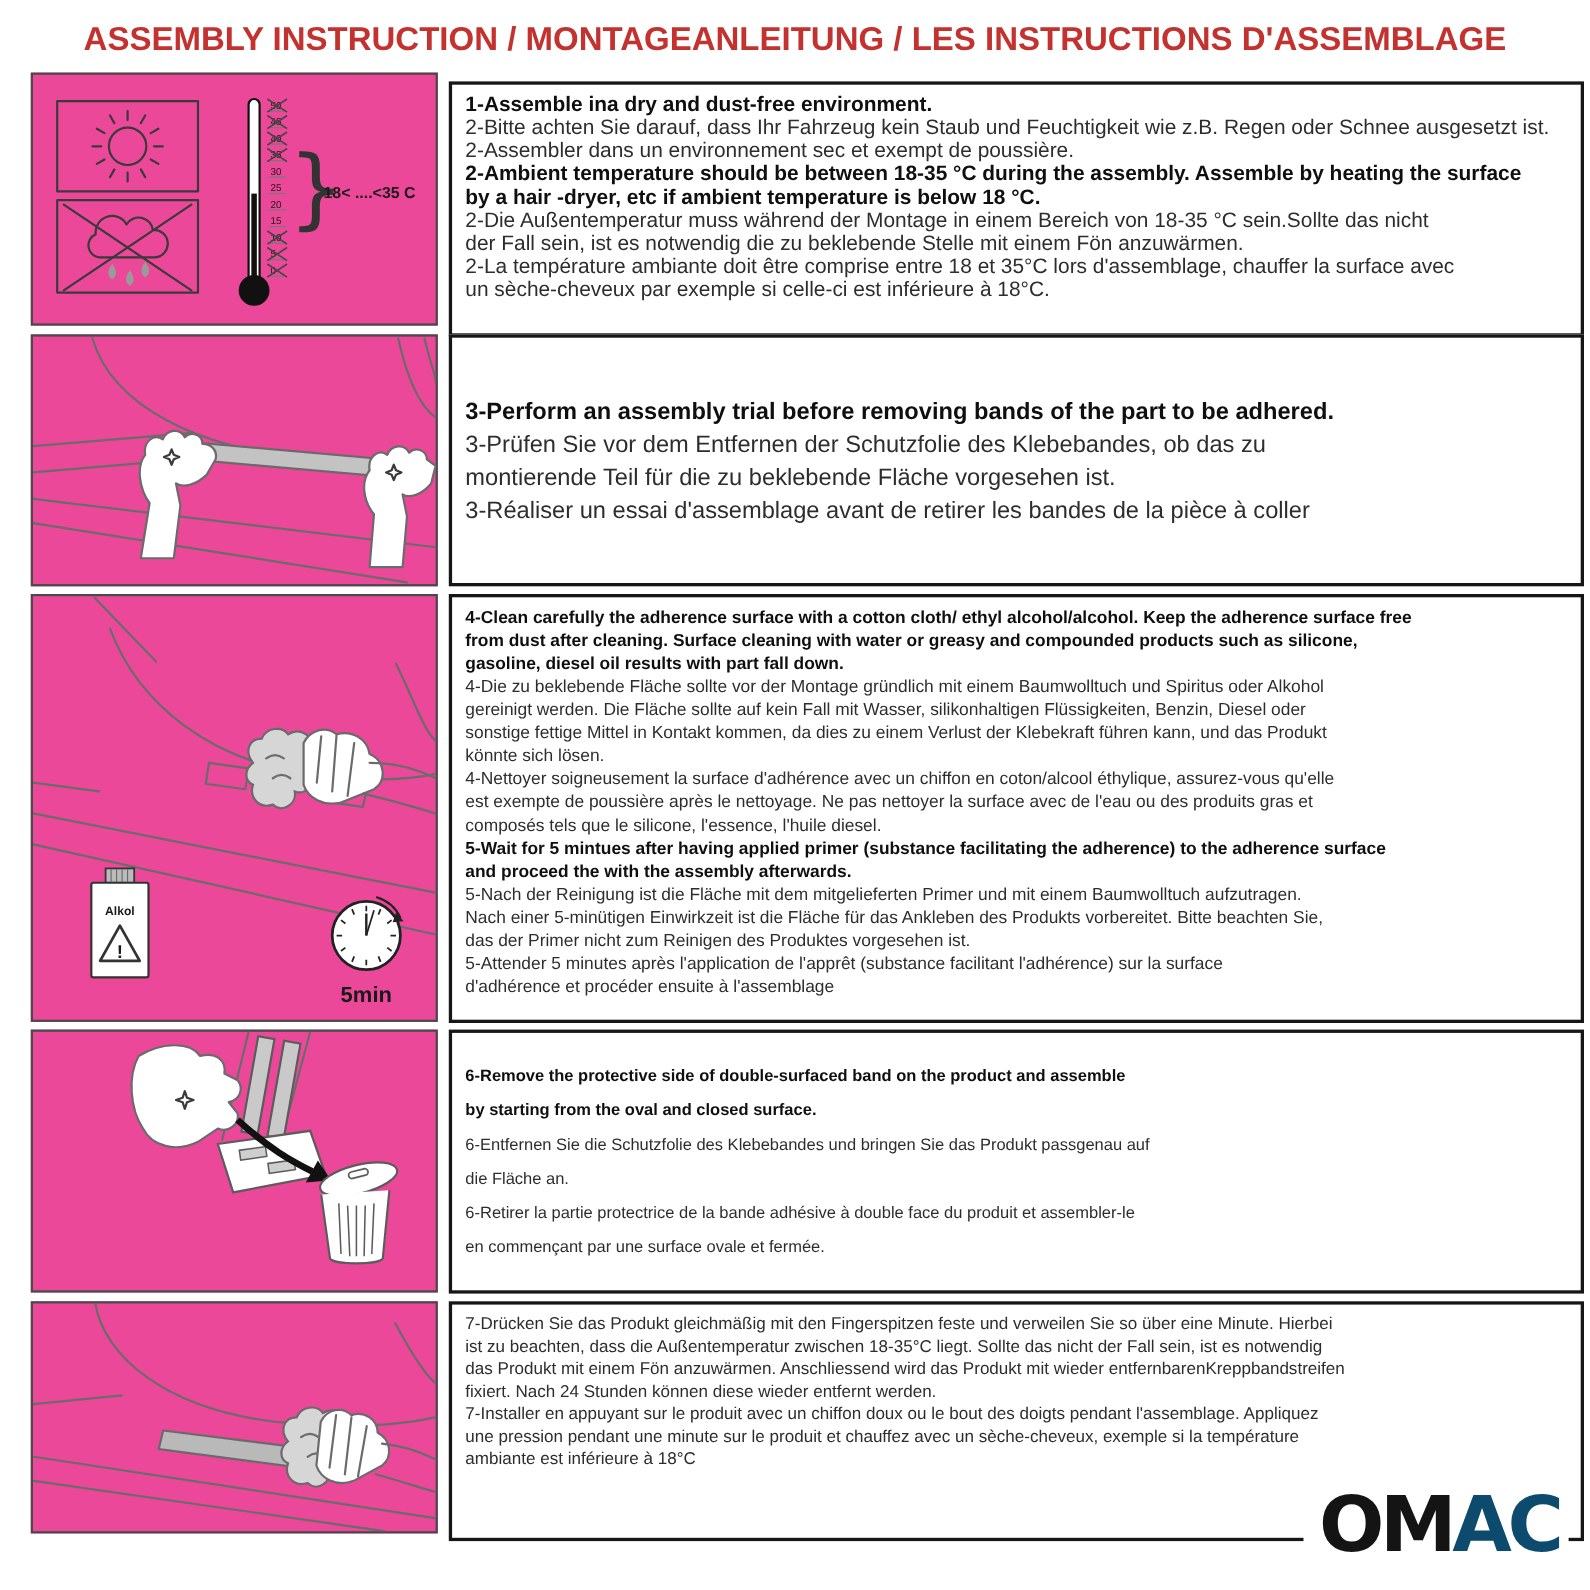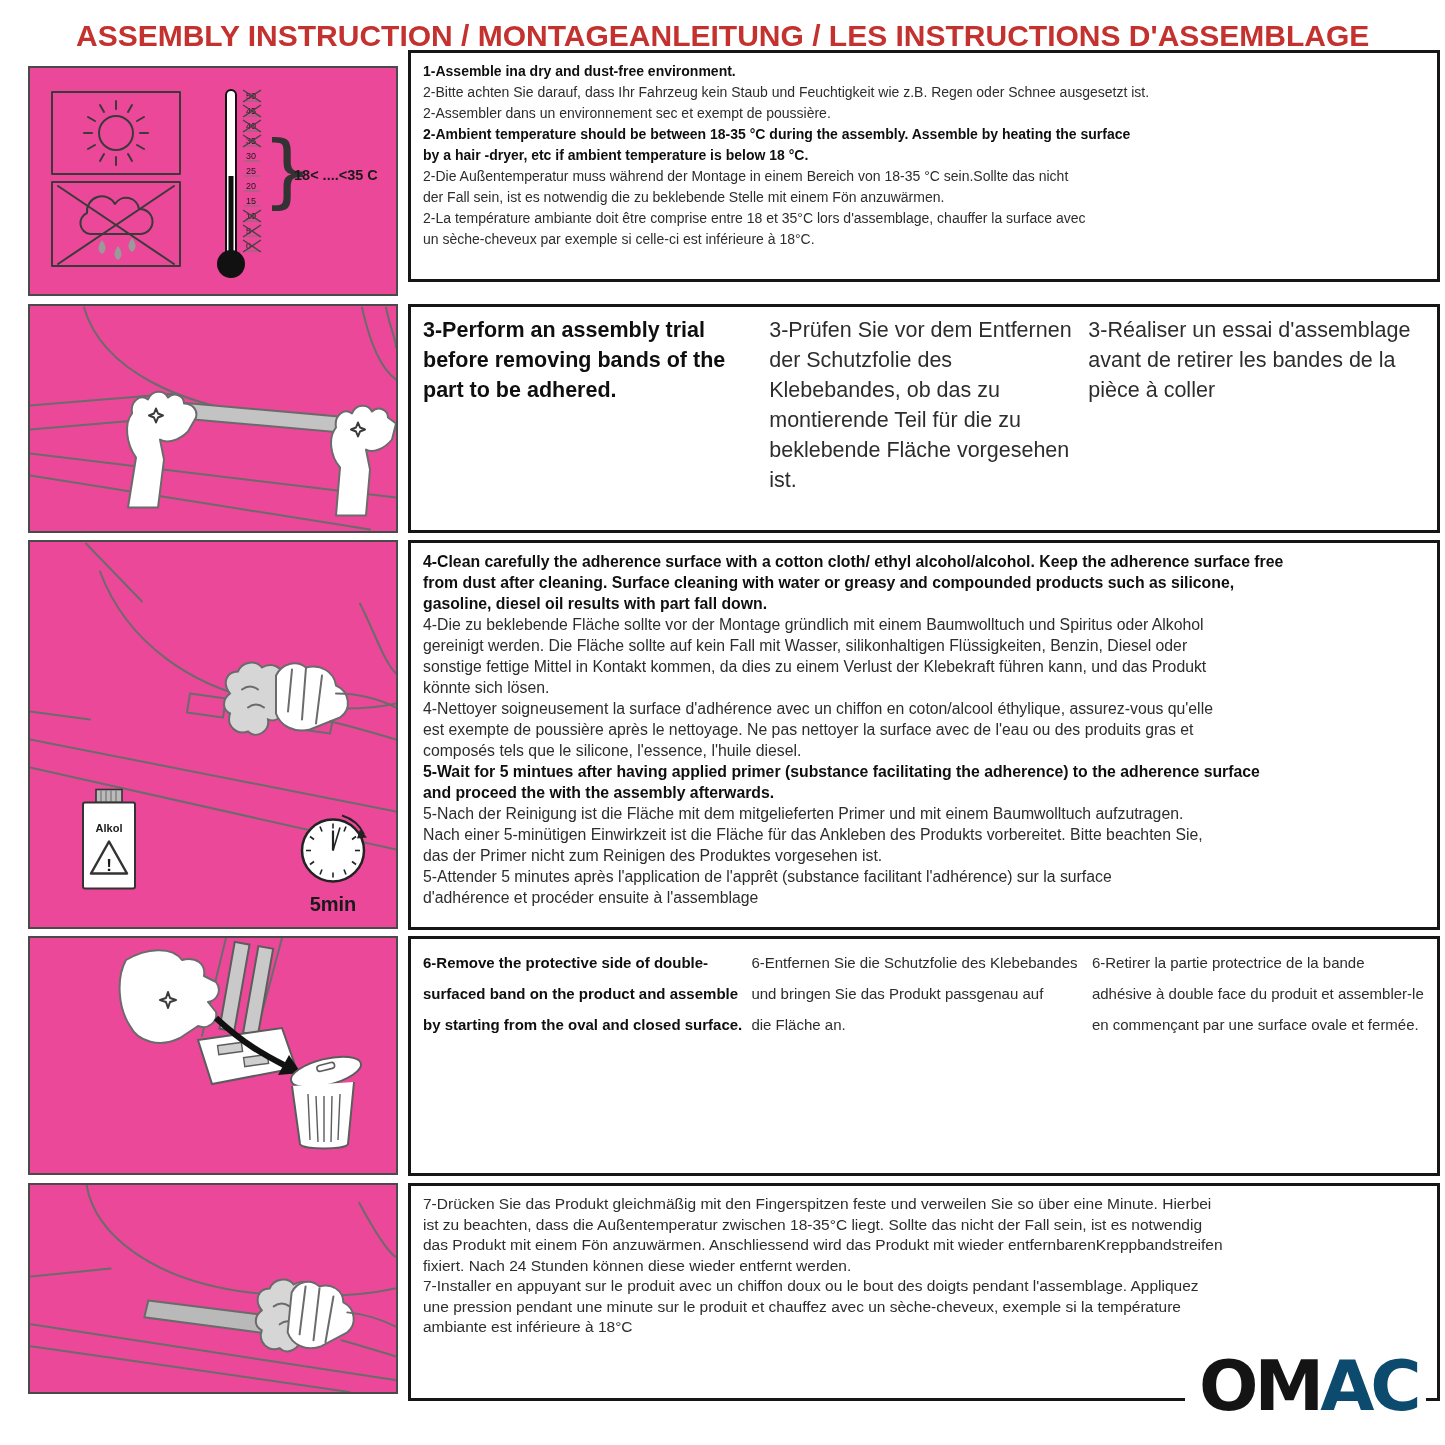--- a/index.html
+++ b/index.html
@@ -8,25 +8,25 @@
   .title { position:absolute; left:40px; top:19px; font-size:30px; font-weight:bold;
            color:#c3322f; letter-spacing:0px; white-space:nowrap;margin-left:36px; }
   .imgbox { position:absolute; left:28px; width:370px; border:2px solid #4a4a4a;
             background:#ec4899; box-sizing:border-box; }
   .imgbox svg { display:block; width:100%; height:100%; }
   .textbox { position:absolute; left:408px; width:1032px; border:3px solid #161616;
              background:#fff; box-sizing:border-box; padding:8px 12px; color:#2d2d2d; }
   .textbox p { margin:0; white-space:pre-line; }
   .textbox p.b { font-weight:bold; color:#0f0f0f; }
   .gap { margin-top:20px; }
-  .center { display:flex; flex-direction:row; justify-content:center; }
+  .center { display:flex; flex-direction:column; justify-content:center; }
 
   
   .r1i { top:66px;   height:230px; }
-  .r1t { top:50px;   height:232px; font-size:14px; line-height:21px; }
+  .r1t { top:74px;   height:232px; font-size:19px; line-height:21px; }
   .r2i { top:304px;  height:229px; }
   .r2t { top:304px;  height:229px; font-size:21.5px; line-height:30px; }
   .r3i { top:540px;  height:389px; }
   .r3t { top:540px;  height:390px; font-size:15.8px; line-height:21px; }
   .r4i { top:936px;  height:239px; }
   .r4t { top:936px;  height:240px; font-size:15px;   line-height:31px; }
   .r5i { top:1183px; height:211px; }
   .r5t { top:1183px; height:218px; font-size:15.5px; line-height:20.5px; }
 
   

